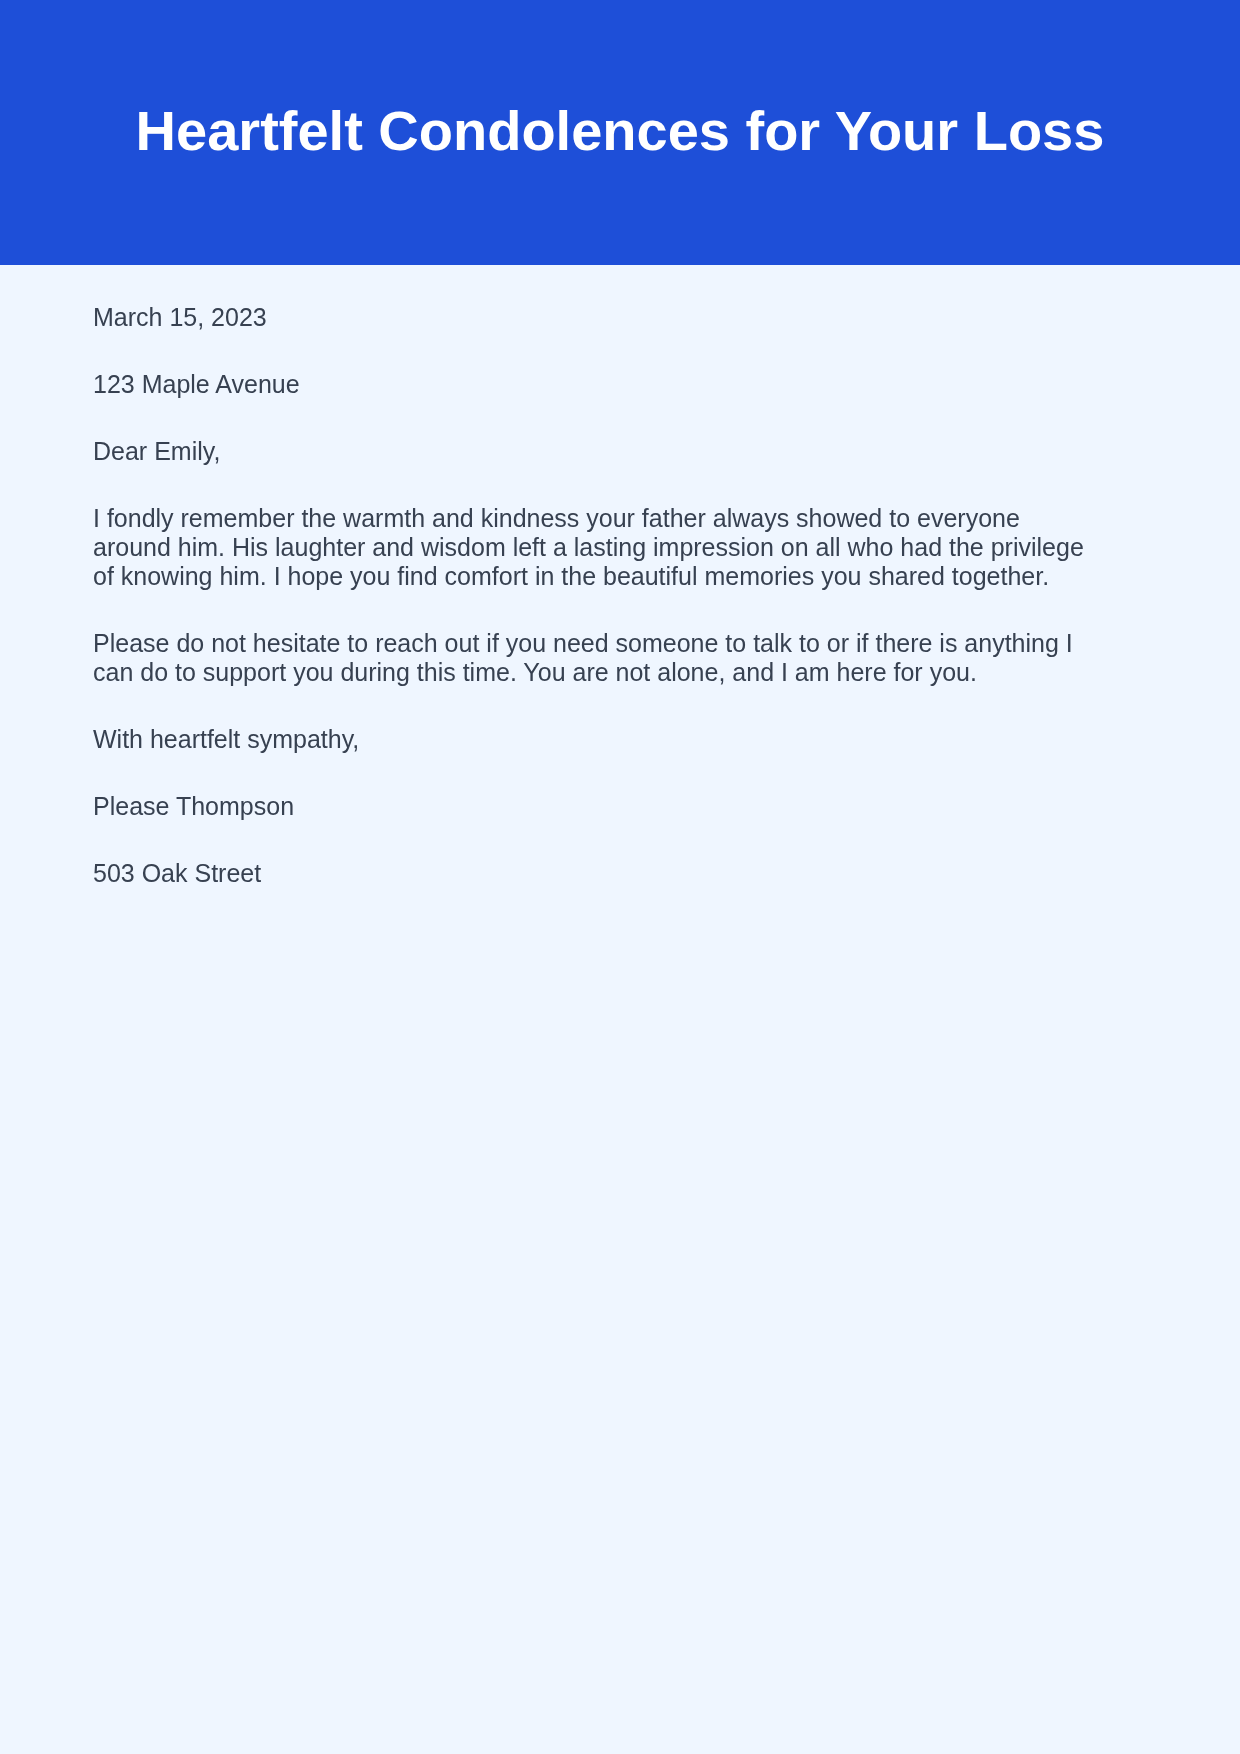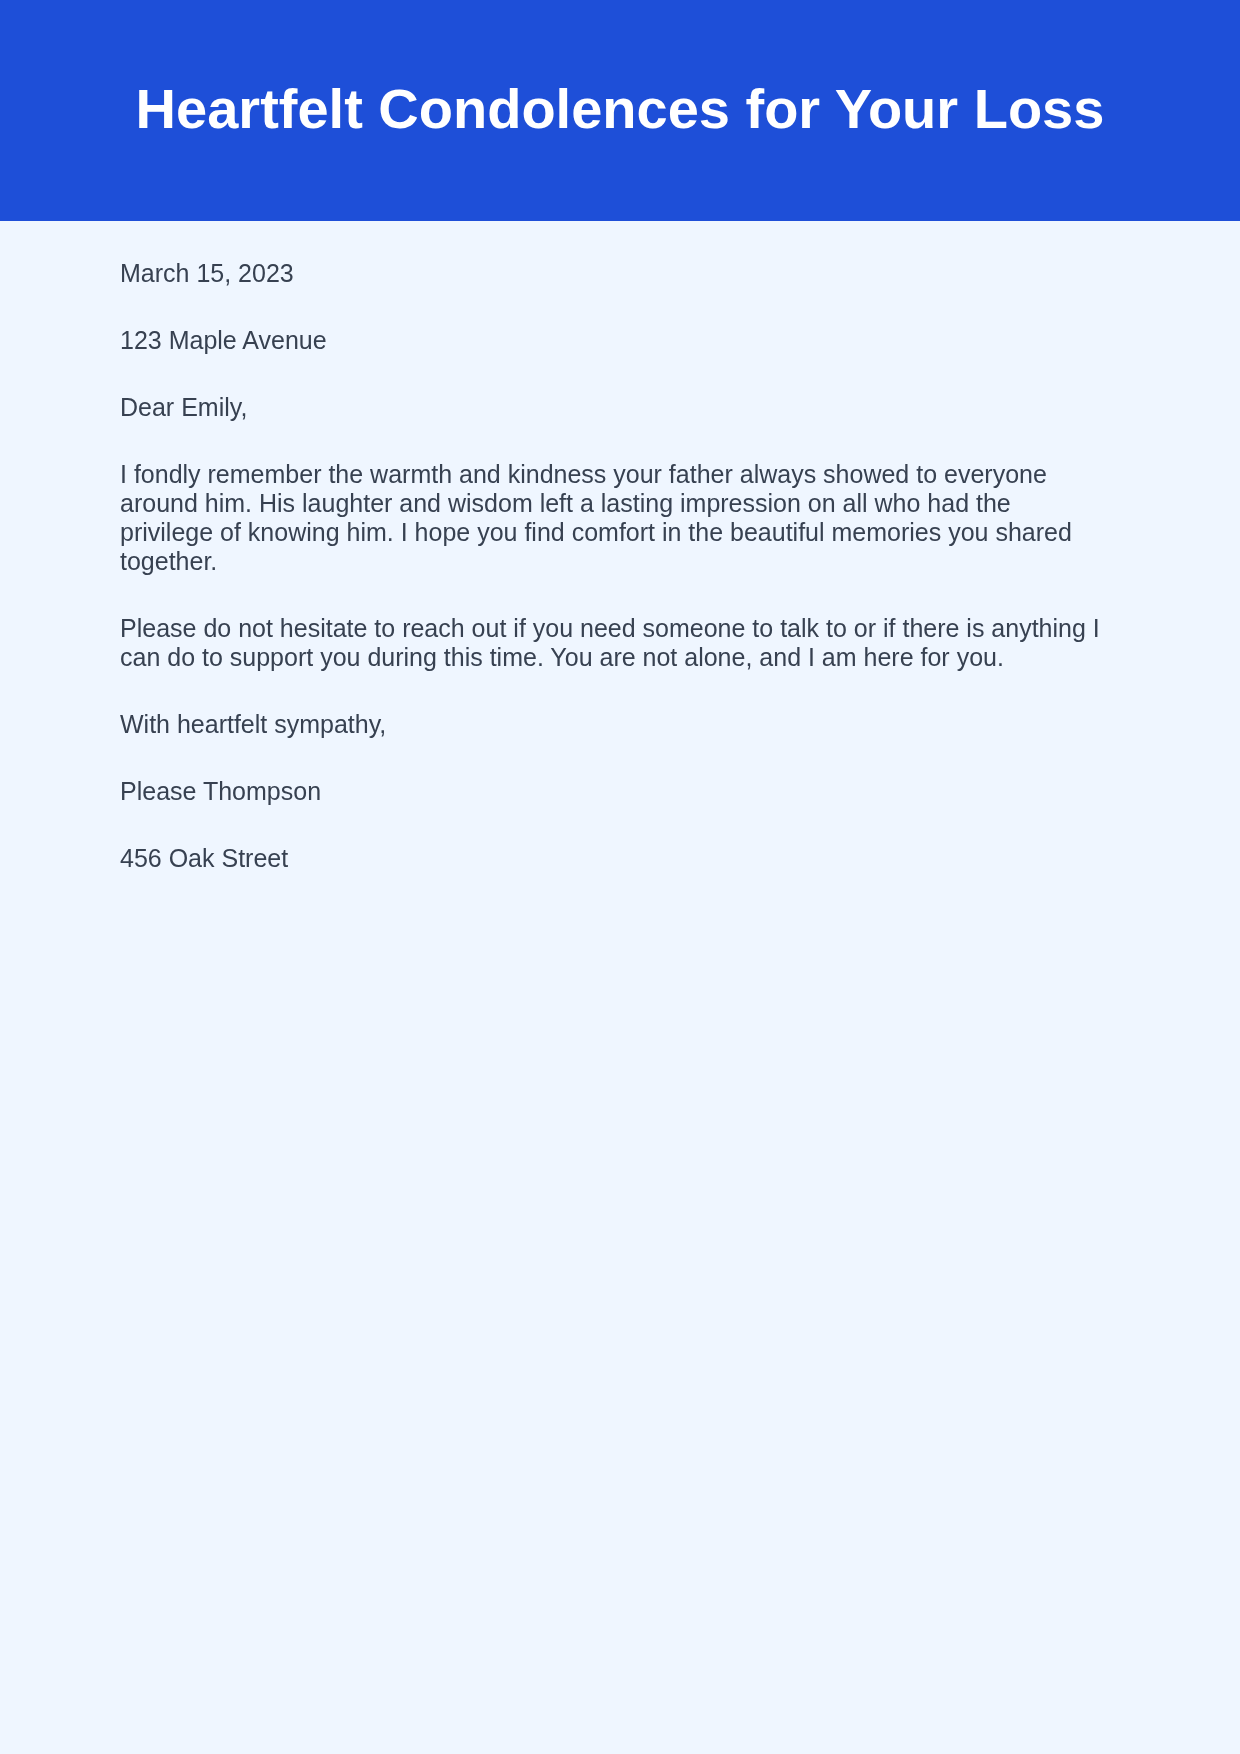--- a/index.html
+++ b/index.html
@@ -3,42 +3,42 @@
   <meta charset="utf-8">
   <style>
     html, body { margin: 0; padding: 0; }
     body {
       width: 1240px; height: 1754px; overflow: hidden;
       background: #EFF6FF;
       font-family: "Liberation Sans", sans-serif;
       color: #374151;
     }
     .header {
-      height: 221px; background: #1E4FD8;
+      height: 265px; background: #1E4FD8;
       display: flex; align-items: center; justify-content: center;
     }
     .header h1 {
       margin: 0; color: #ffffff; font-size: 56px; font-weight: bold;
       position: relative; top: -2px; letter-spacing: 0;
     }
     .content {
-      padding: 38px 140px 0 120px;
+      padding: 38px 140px 0 93px;
       font-size: 25px; line-height: 29px;
     }
     .content p { margin: 0 0 38px 0; }
   </style>
 </head>
 <body>
 
 <div class="header">
   <h1>Heartfelt Condolences for Your Loss</h1>
 </div>
 
 <div class="content">
   <p>March 15, 2023</p>
   <p>123 Maple Avenue</p>
   <p>Dear Emily,</p>
   <p>I fondly remember the warmth and kindness your father always showed to everyone around him. His laughter and wisdom left a lasting impression on all who had the privilege of knowing him. I hope you find comfort in the beautiful memories you shared together.</p>
   <p>Please do not hesitate to reach out if you need someone to talk to or if there is anything I can do to support you during this time. You are not alone, and I am here for you.</p>
   <p>With heartfelt sympathy,</p>
   <p>Please Thompson</p>
-  <p>456 Oak Street</p>
+  <p>503 Oak Street</p>
 </div>
 
 </body></html>

